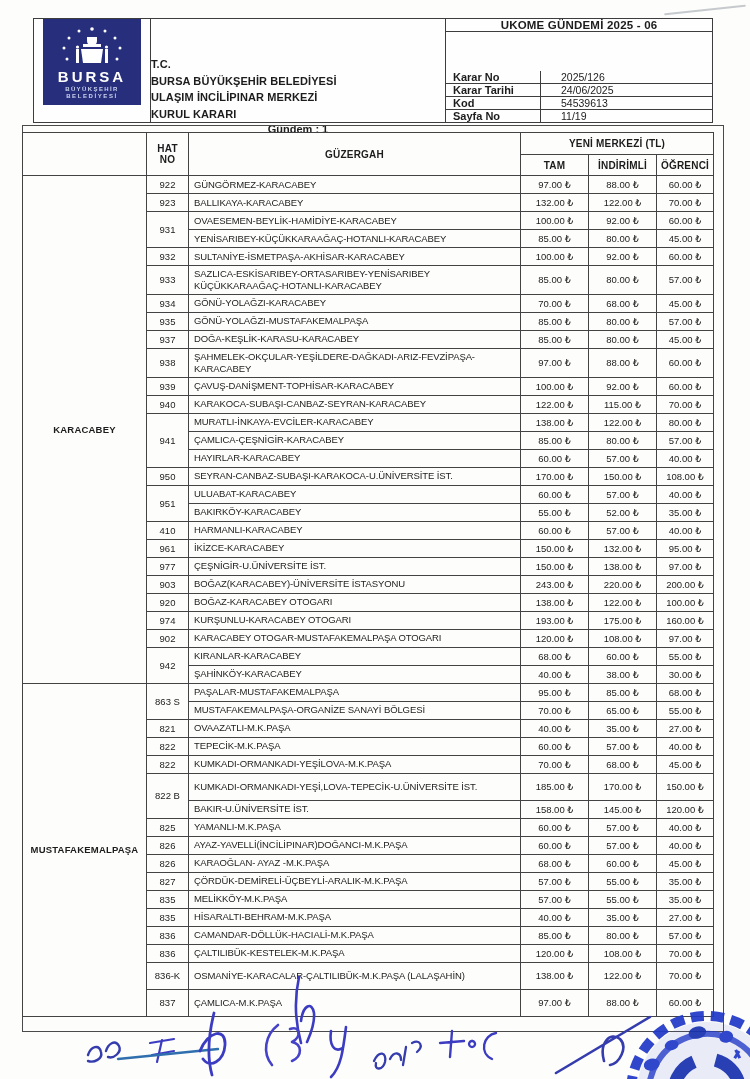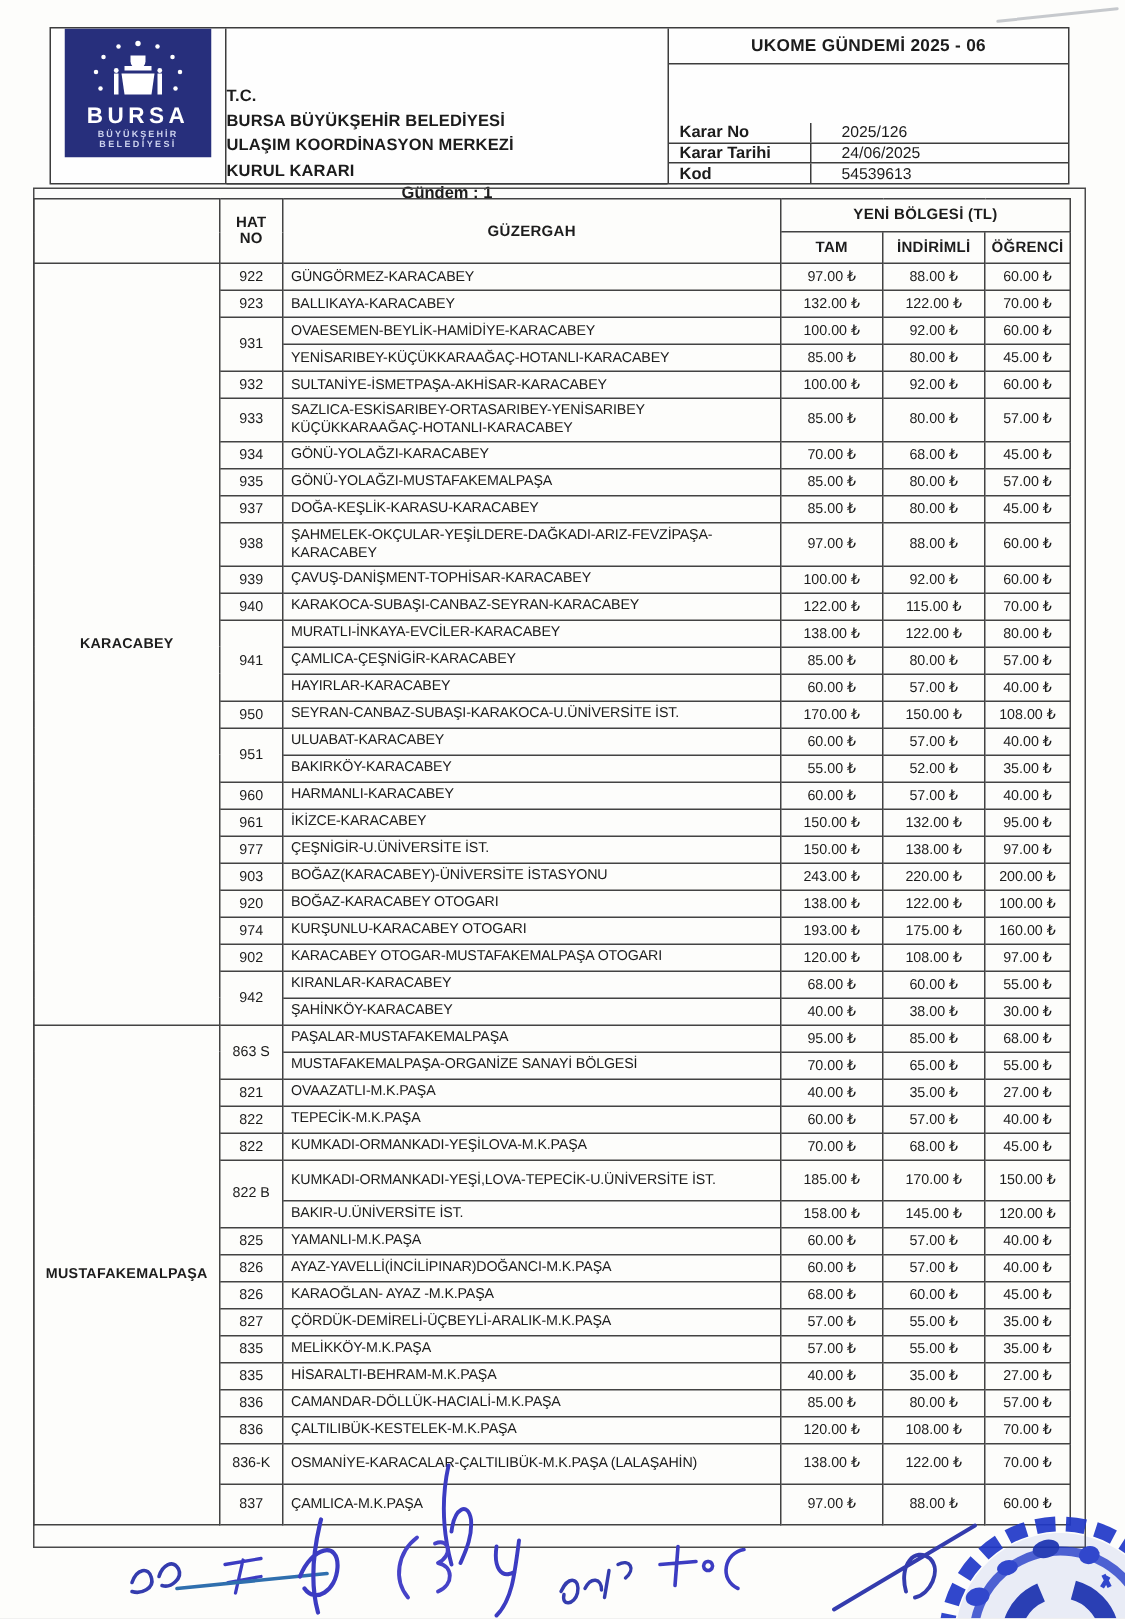--- a/index.html
+++ b/index.html
@@ -90,40 +90,44 @@
         </g>
         <text x="49" y="63" text-anchor="middle" font-size="15" font-weight="bold" letter-spacing="3" fill="#ffffff">BURSA</text>
         <text x="49" y="72" text-anchor="middle" font-size="6" font-weight="bold" letter-spacing="1.4" fill="#cdd3ee">BÜYÜKŞEHİR</text>
         <text x="49" y="79" text-anchor="middle" font-size="6" font-weight="bold" letter-spacing="1.6" fill="#cdd3ee">BELEDİYESİ</text>
       </svg>
     </div>
     <div class="title-cell">
       <div class="title-lines">
         <div>T.C.</div>
         <div>BURSA BÜYÜKŞEHİR BELEDİYESİ</div>
-        <div>ULAŞIM KOORDİNASYON MERKEZİ</div>
+        <div>ULAŞIM İNCİLİPINAR MERKEZİ</div>
         <div>KURUL KARARI</div>
       </div>
       <div class="gundem-row">Gündem : 1</div>
     </div>
     <div class="info-cell">
       <div class="info-title">UKOME GÜNDEMİ 2025 - 06</div>
       <div class="info-rows">
           <div class="info-row">
             <div class="info-label">Karar No</div>
             <div class="info-value">2025/126</div>
           </div>
           <div class="info-row">
             <div class="info-label">Karar Tarihi</div>
             <div class="info-value">24/06/2025</div>
           </div>
           <div class="info-row">
             <div class="info-label">Kod</div>
             <div class="info-value">54539613</div>
           </div>
+          <div class="info-row">
+            <div class="info-label">Sayfa No</div>
+            <div class="info-value">11/19</div>
+          </div>
         </div>
     </div>
   </div>
 
   <div class="frame">
     <table class="fare-table">
       <colgroup>
         <col style="width:124px">
           <col style="width:42px">
           <col style="width:332px">
@@ -132,21 +136,21 @@
           <col style="width:57px">
       </colgroup>
       <thead>
         <tr class="th-top">
           <th rowspan="2"></th>
           <th rowspan="2">
             <div>HAT</div>
             <div>NO</div>
           </th>
           <th rowspan="2">GÜZERGAH</th>
-          <th colspan="3">YENİ BÖLGESİ (TL)</th>
+          <th colspan="3">YENİ MERKEZİ (TL)</th>
         </tr>
         <tr class="th-sub">
           <th>TAM</th>
           <th>İNDİRİMLİ</th>
           <th>ÖĞRENCİ</th>
         </tr>
       </thead>
       <tbody>
           <tr>
             <td class="group-cell" rowspan="27">KARACABEY</td>
@@ -267,21 +271,21 @@
             <td class="fare-cell">57.00 ₺</td>
             <td class="fare-cell">40.00 ₺</td>
           </tr>
           <tr>
             <td class="route-cell">BAKIRKÖY-KARACABEY</td>
             <td class="fare-cell">55.00 ₺</td>
             <td class="fare-cell">52.00 ₺</td>
             <td class="fare-cell">35.00 ₺</td>
           </tr>
           <tr>
-            <td class="hat-cell" rowspan="1">960</td>
+            <td class="hat-cell" rowspan="1">410</td>
             <td class="route-cell">HARMANLI-KARACABEY</td>
             <td class="fare-cell">60.00 ₺</td>
             <td class="fare-cell">57.00 ₺</td>
             <td class="fare-cell">40.00 ₺</td>
           </tr>
           <tr>
             <td class="hat-cell" rowspan="1">961</td>
             <td class="route-cell">İKİZCE-KARACABEY</td>
             <td class="fare-cell">150.00 ₺</td>
             <td class="fare-cell">132.00 ₺</td>

